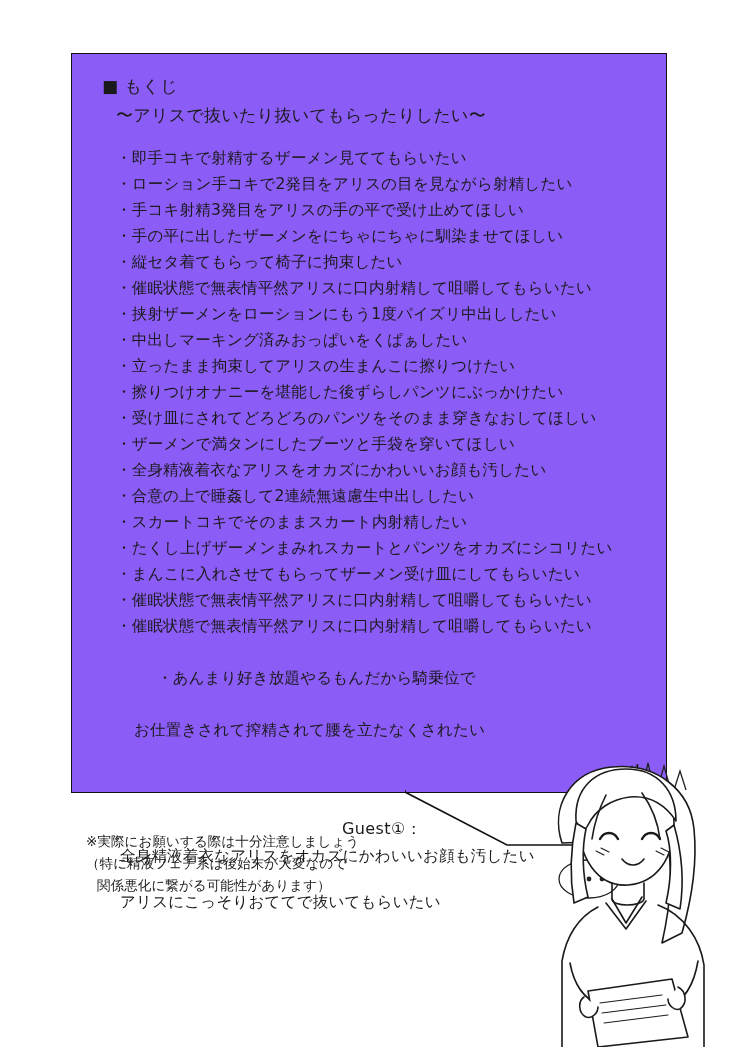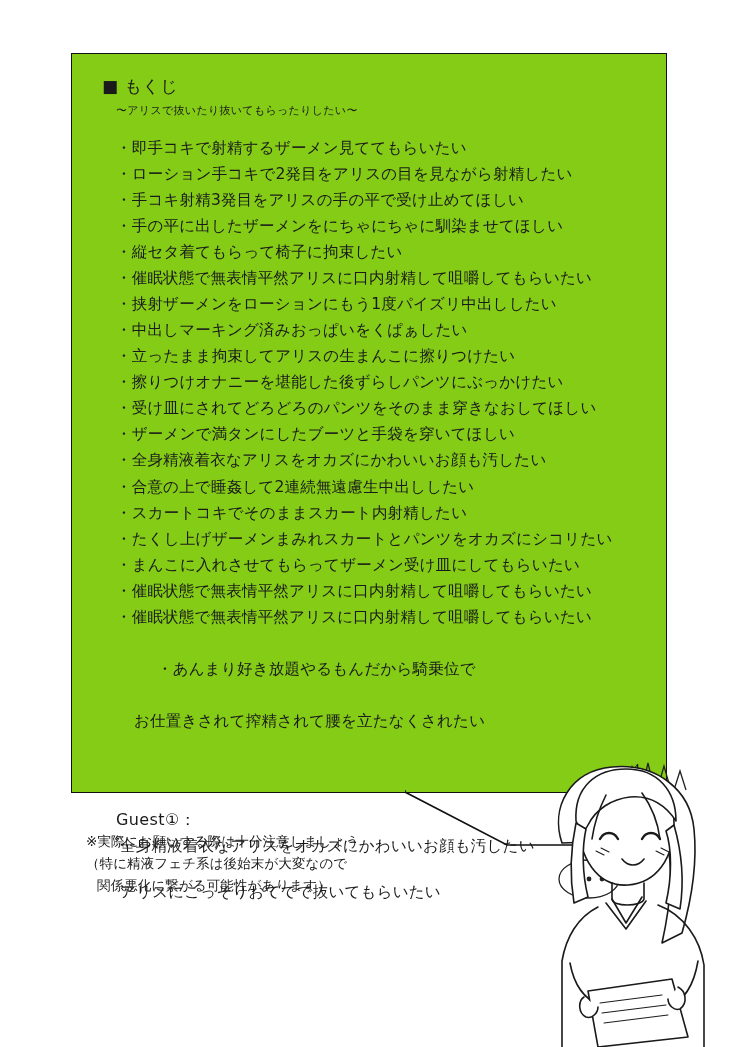--- a/index.html
+++ b/index.html
@@ -17,39 +17,39 @@
   }
 
   
   .page-panel {
     position: absolute;
     left: 71px;
     top: 53px;
     width: 596px;
     height: 740px;
     border: 1.5px solid #111;
-    background: #84cc16;
+    background: #8b5cf6;
     box-sizing: border-box;
   }
 
   .panel-inner {
     position: absolute;
     left: 30px;
     top: 20px;
     right: 18px;
   }
 
   .toc-heading {
     font-size: 17px;
     letter-spacing: 0.5px;
     margin: 0 0 2px 0;
     line-height: 1.5;
   }
   .toc-subheading {
-    font-size: 11px;
+    font-size: 17px;
     margin: 0 0 16px 14px;
     line-height: 1.6;
     letter-spacing: 0.3px;
   }
 
   .toc-list {
     list-style: none;
     margin: 0;
     padding: 0 0 0 14px;
   }
@@ -65,20 +65,21 @@
   }
 
   .guest-block {
     margin-top: 20px;
     padding-left: 14px;
   }
   .guest-label {
     font-size: 16px;
     line-height: 1.7;
     letter-spacing: 0.4px;
+    text-align: center;
   }
   .guest-text {
     font-size: 15.5px;
     line-height: 1.7;
     padding-left: 4px;
     letter-spacing: 0.2px;
   }
 
   .page-number {
     position: absolute;

